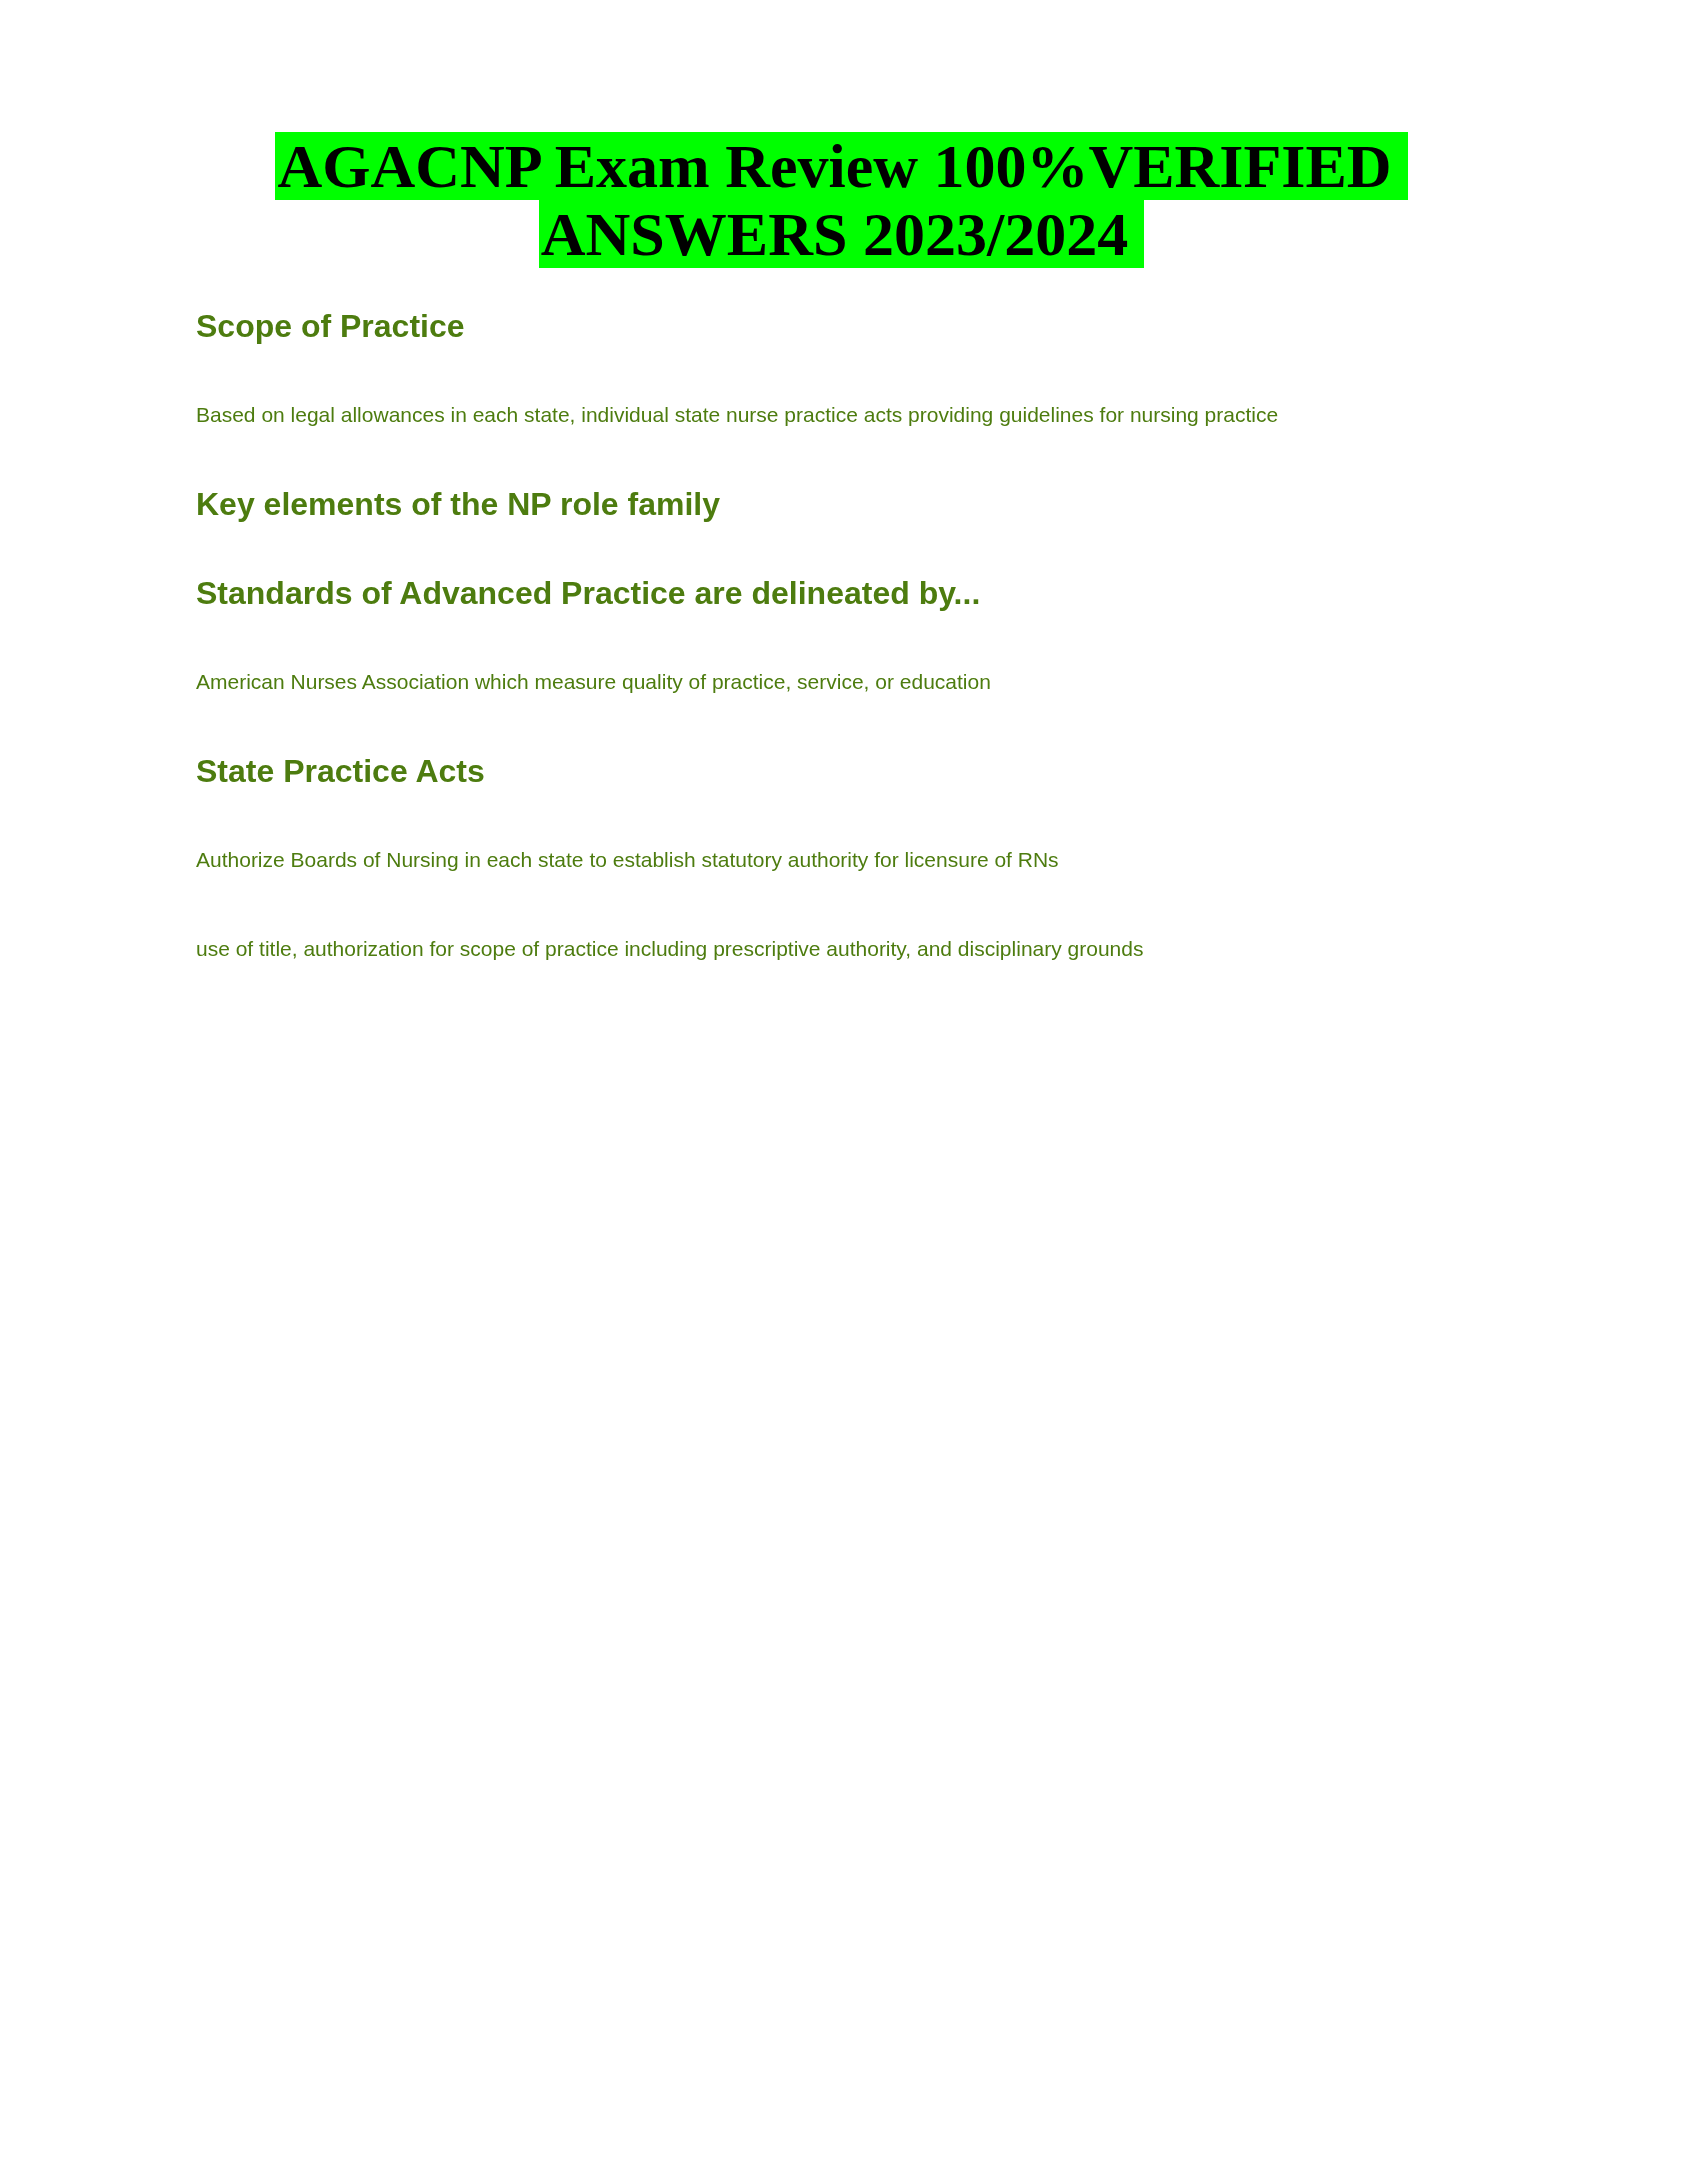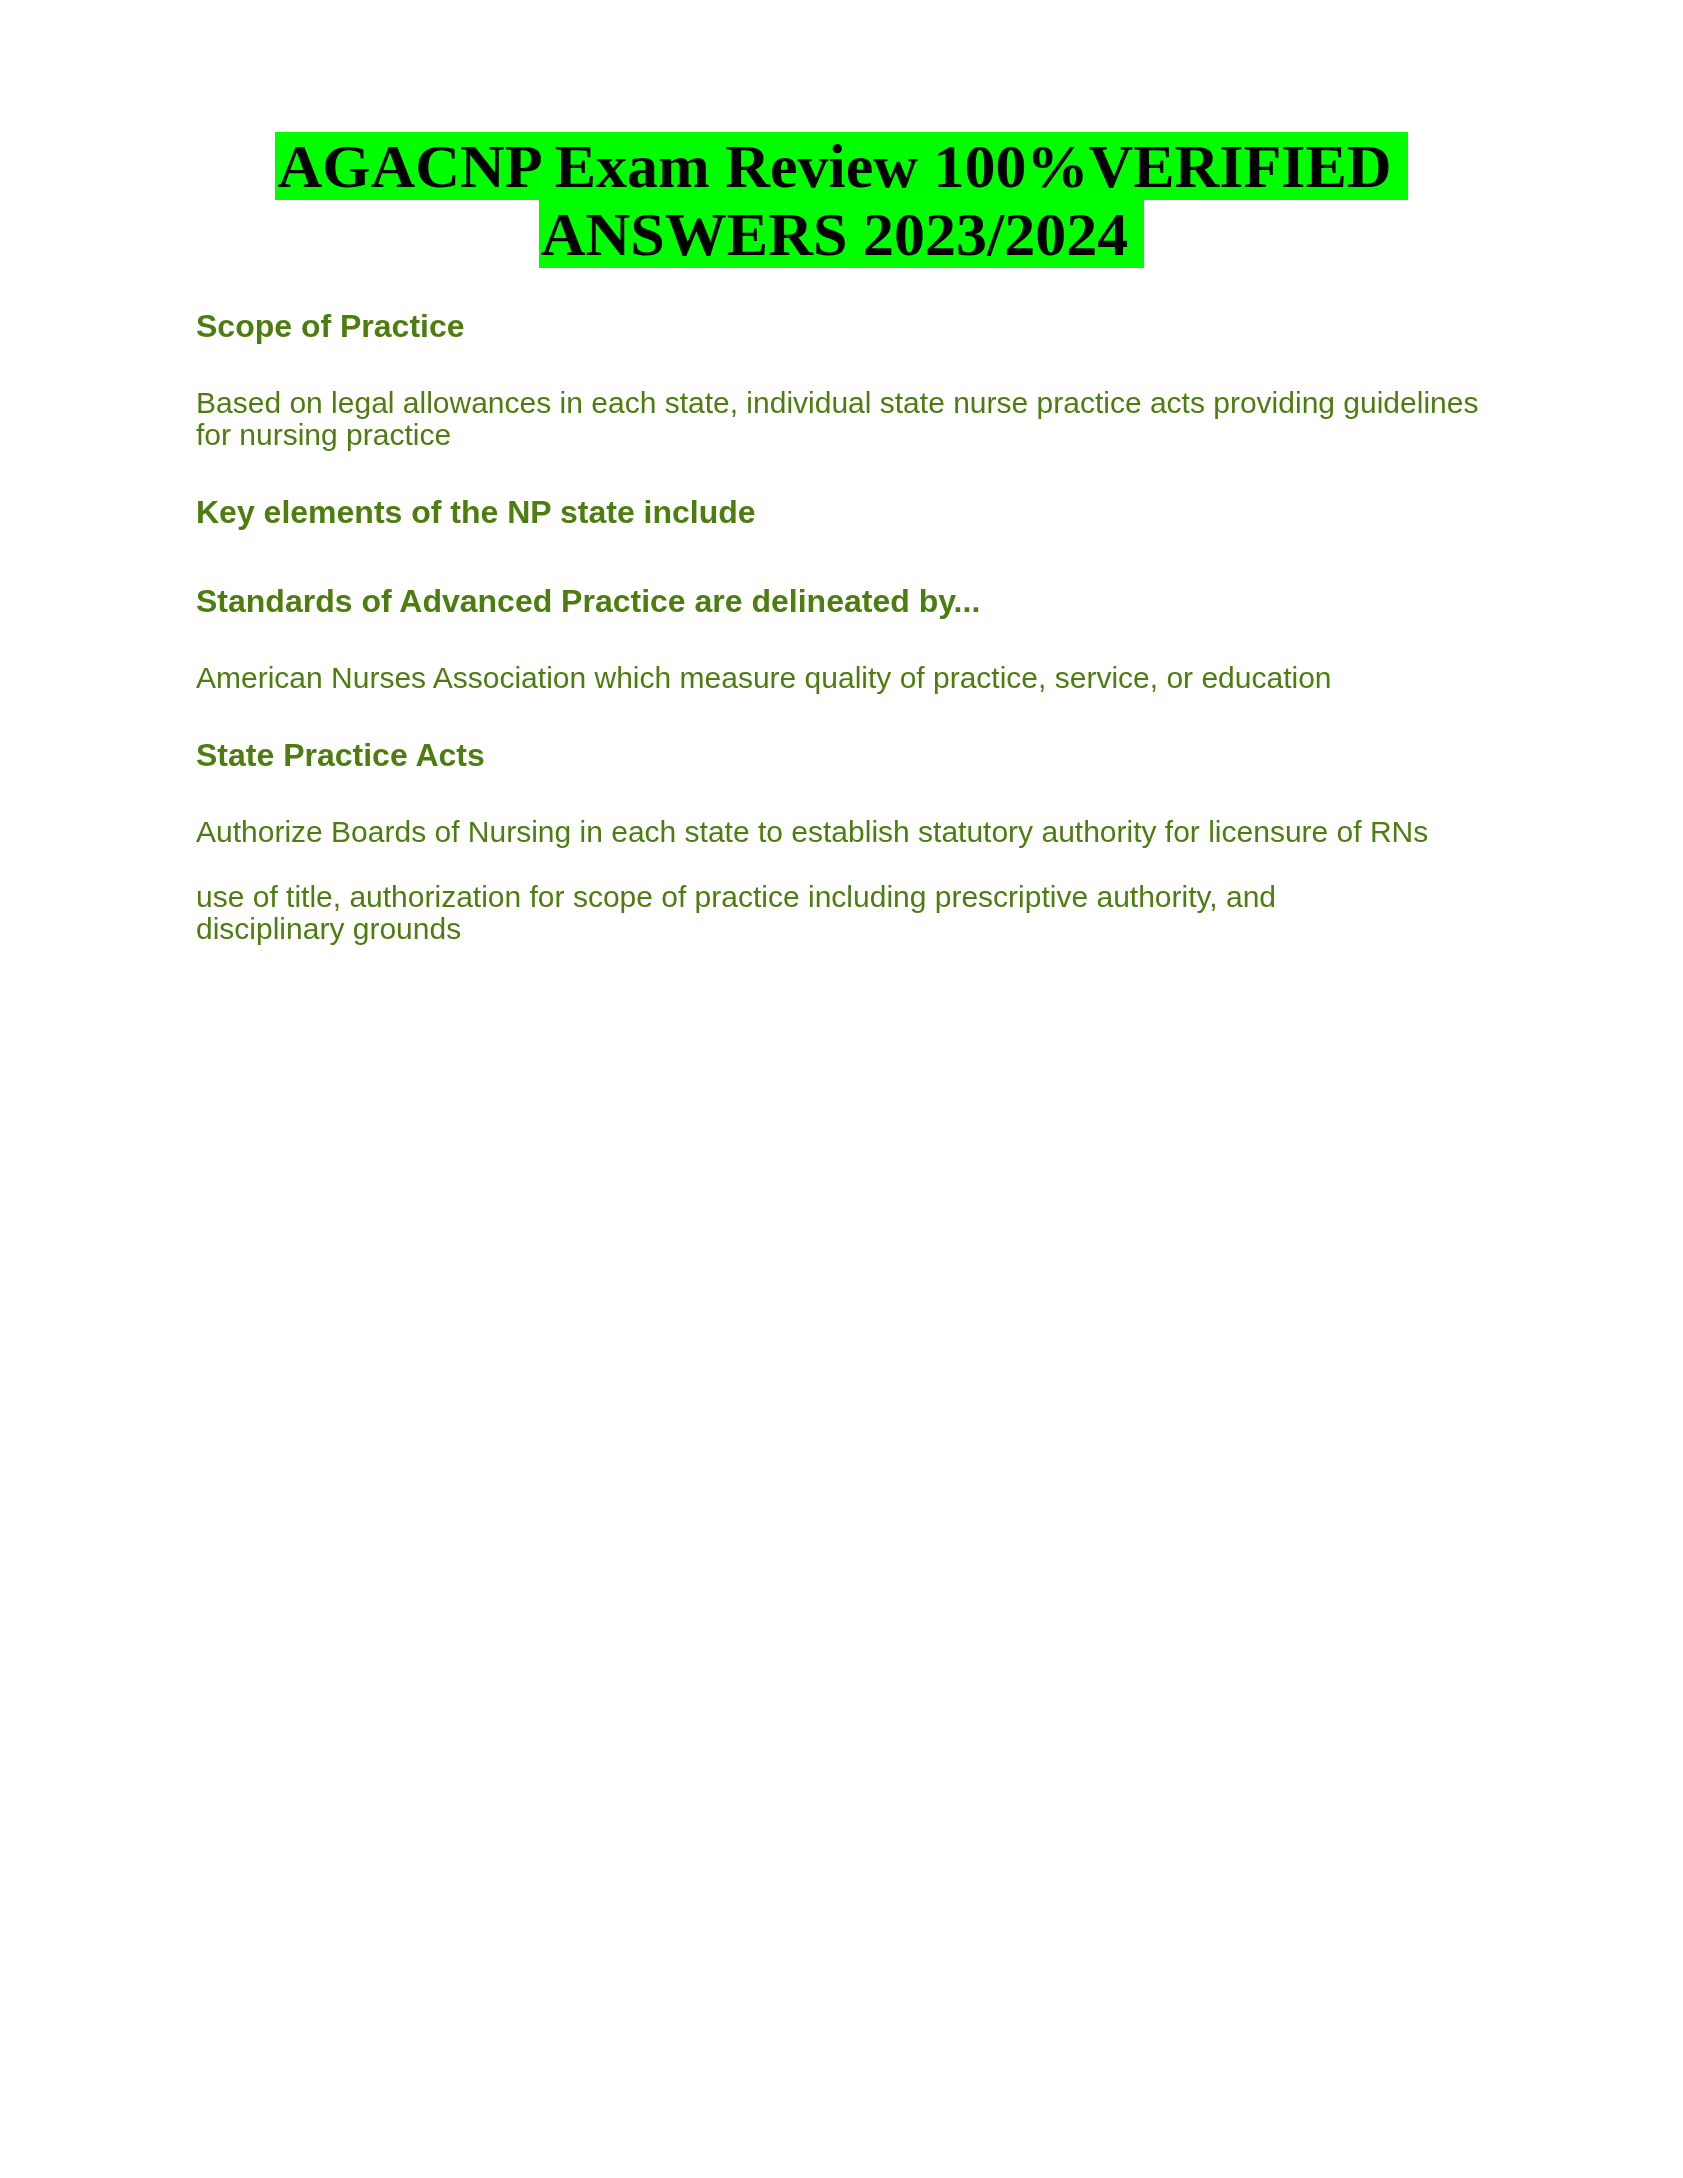--- a/index.html
+++ b/index.html
@@ -9,36 +9,36 @@
     position: absolute; left: 0; top: 121px; width: 1683px; text-align: center;
     font-family: "Liberation Serif", serif; font-weight: bold; font-size: 62px;
     line-height: 68px; color: #000000;
   }
   .title span { background: #00ff00; padding: 0 16px 0 2px; }
   .content {
     position: absolute; left: 196px; top: 287px; width: 1307px;
     font-family: "Liberation Sans", sans-serif; color: #4d7c0f;
   }
   .q { font-weight: bold; font-size: 32px; line-height: 56px; margin: 0 0 33px 0; }
-  .a { font-size: 30px; line-height: 32px; margin: 0 0 33px 0; }
+  .a { font-size: 21px; line-height: 56px; margin: 0 0 33px 0; }
 </style>
 </head>
 <body>
 
 <div class="page">
   <div class="title">
     <span>AGACNP Exam Review 100%VERIFIED</span><br>
     <span>ANSWERS 2023/2024</span>
   </div>
 
   <div class="content">
     <div class="q">Scope of Practice</div>
     <div class="a">Based on legal allowances in each state, individual state nurse practice acts providing guidelines for nursing practice</div>
 
-    <div class="q">Key elements of the NP state include</div>
+    <div class="q">Key elements of the NP role family</div>
 
     <div class="q">Standards of Advanced Practice are delineated by...</div>
     <div class="a">American Nurses Association which measure quality of practice, service, or education</div>
 
     <div class="q">State Practice Acts</div>
     <div class="a" style="width:1277px">Authorize Boards of Nursing in each state to establish statutory authority for licensure of RNs</div>
 
     <div class="a" style="width:1188px">use of title, authorization for scope of practice including prescriptive authority, and disciplinary grounds</div>
 
   </div>

